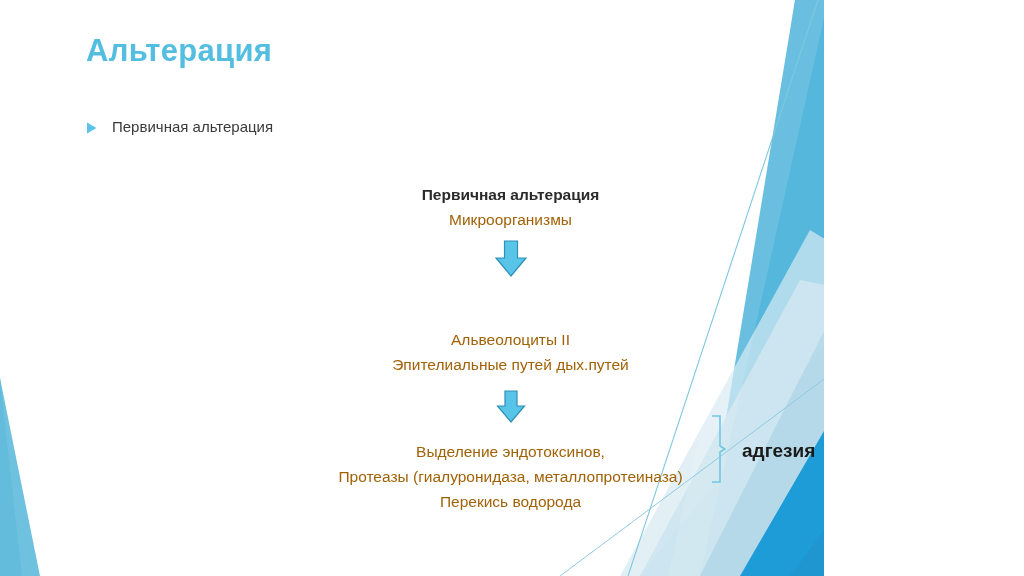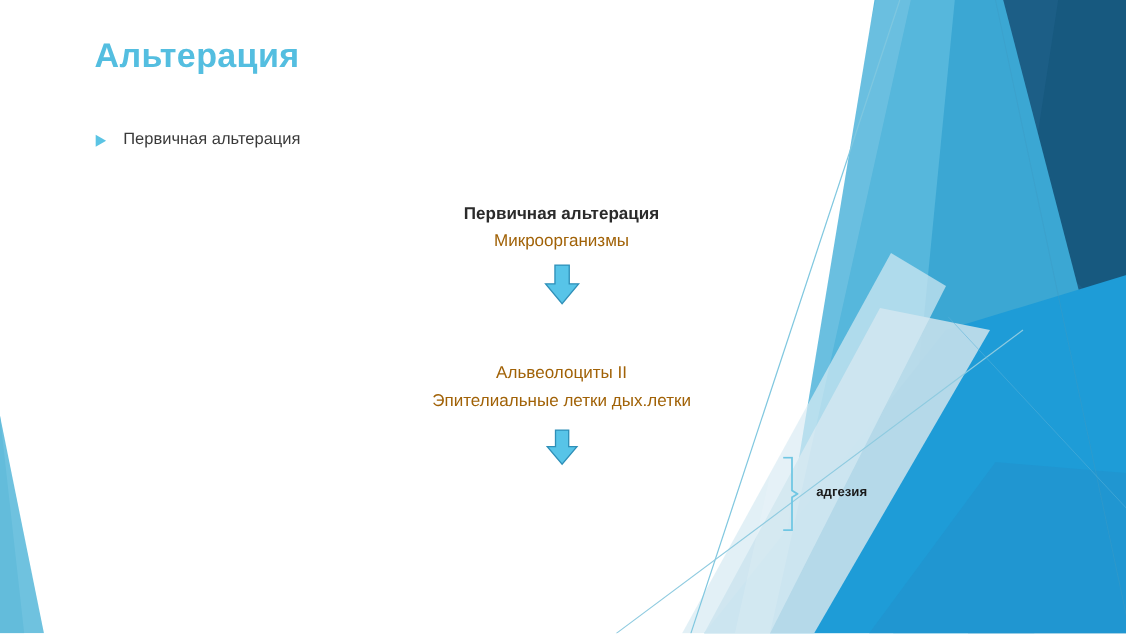--- a/index.html
+++ b/index.html
@@ -5,21 +5,21 @@
   * { box-sizing: border-box; }
   html, body {
     margin: 0; padding: 0;
     width: 1024px; height: 576px;
     overflow: hidden;
     background: #ffffff;
     font-family: "Liberation Sans", sans-serif;
   }
   #slide {
     position: relative;
-    width: 1024px; height: 576px;
+    width: 824px; height: 576px;
     background: #ffffff;
     overflow: hidden;
   }
   #deco-right, #deco-left {
     position: absolute;
     top: 0; left: 0;
     width: 1024px; height: 576px;
     pointer-events: none;
   }
   #slide-title {
@@ -74,21 +74,21 @@
   .group-block { position: relative; margin-top: 48px; }
   .brace {
     position: absolute;
     left: 452px; top: 88px;
     width: 16px; height: 68px;
   }
   .brace svg { display: block; }
   .brace-label {
     position: absolute;
     left: 484px; top: 113px;
-    font-size: 12px;
+    font-size: 19px;
     font-weight: bold;
     color: #1a1a1a;
     white-space: nowrap;
   }
   .tail-block { margin-top: 2px; }
 </style>
 </head>
 <body>
 
 <div id="slide">
@@ -141,32 +141,37 @@
     <div class="flow-line">Микроорганизмы</div>
 
     <div class="arrow-wrap a1">
       <svg width="40" height="40" viewBox="0 0 40 40">
         <polygon points="13.5,2 26.5,2 26.5,19 35,19 20,37 5,19 13.5,19" fill="#57C4E8" stroke="#2E8FB8" stroke-width="1.2"></polygon>
       </svg>
     </div>
 
     <div class="group-block">
       <div class="flow-line">Альвеолоциты II</div>
-      <div class="flow-line">Эпителиальные летки дых.летки</div>
+      <div class="flow-line">Эпителиальные путей дых.путей</div>
 
       <div class="brace">
         <svg width="16" height="68" viewBox="0 0 16 68">
           <path d="M2,1 L10,1 L10,31 L15,34 L10,37 L10,67 L2,67" fill="none" stroke="#6FC6E3" stroke-width="1.6" stroke-linejoin="miter"></path>
         </svg>
       </div>
       <div class="brace-label">адгезия</div>
     </div>
 
     <div class="arrow-wrap a2">
       <svg width="36" height="36" viewBox="0 0 36 36">
         <polygon points="12,2 24,2 24,17 31.5,17 18,33 4.5,17 12,17" fill="#57C4E8" stroke="#2E8FB8" stroke-width="1.2"></polygon>
       </svg>
     </div>
 
+    <div class="tail-block">
+      <div class="flow-line">Выделение эндотоксинов,</div>
+      <div class="flow-line">Протеазы (гиалуронидаза, металлопротеиназа)</div>
+      <div class="flow-line">Перекись водорода</div>
+    </div>
 
   </div>
 
 </div>
 
 </body></html>

